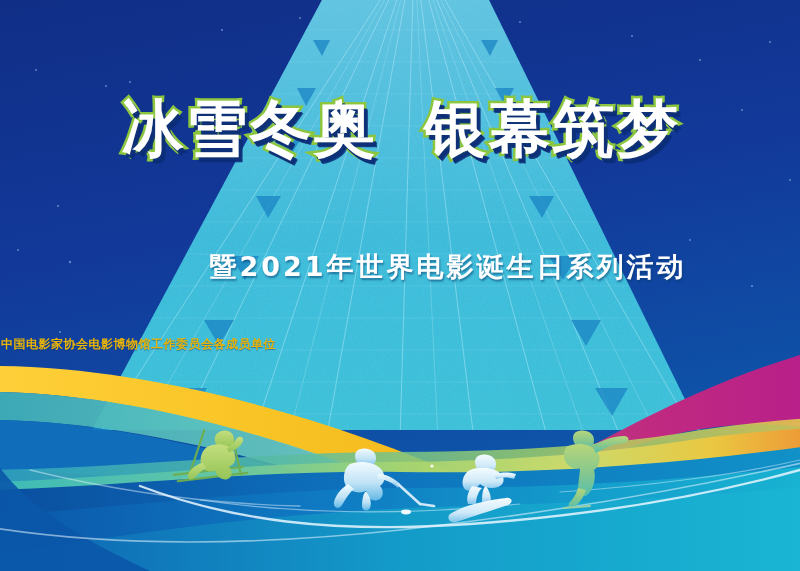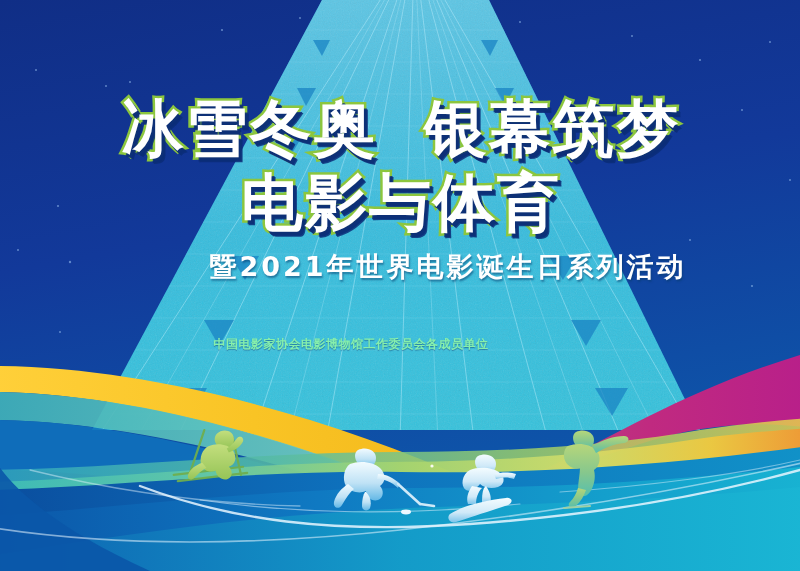--- a/index.html
+++ b/index.html
@@ -49,22 +49,22 @@
     padding-left:47px;
   }
 
   .org-title{
     position:absolute;top:317px;width:800px;text-align:center;
     font-size:11px;font-weight:bold;color:#ffffff;
     letter-spacing:1px;
     text-shadow:0 1px 1px rgba(8,60,110,.5);
   }
   .org-body{
-    position:absolute;top:336px;width:700px;text-align:center;
-    font-size:12px;font-weight:bold;color:#86efac;
+    position:absolute;top:336px;width:700px;
+    font-size:12px;font-weight:bold;color:#eab308;
     letter-spacing:.5px;
     text-shadow:0 1px 1px rgba(8,60,110,.5);
   }
 </style>
 </head>
 <body>
 
 <div id="poster">
 
   <div class="layer">
@@ -354,21 +354,20 @@
         <circle cx="432" cy="466" r="1.6" fill="#ffffff" opacity=".9"></circle>
 
       </g>
     </svg>
   </div>
 
   <div class="textwrap">
 
     <div class="title-line" id="title1">冰雪冬奥  银幕筑梦</div>
 
-    <div class="title-line" id="title2">电影与体育</div>
 
     <div class="subtitle">暨2021年世界电影诞生日系列活动</div>
 
 
     <div class="org-body">中国电影家协会电影博物馆工作委员会各成员单位</div>
   </div>
 
 </div>
 
 </body></html>

